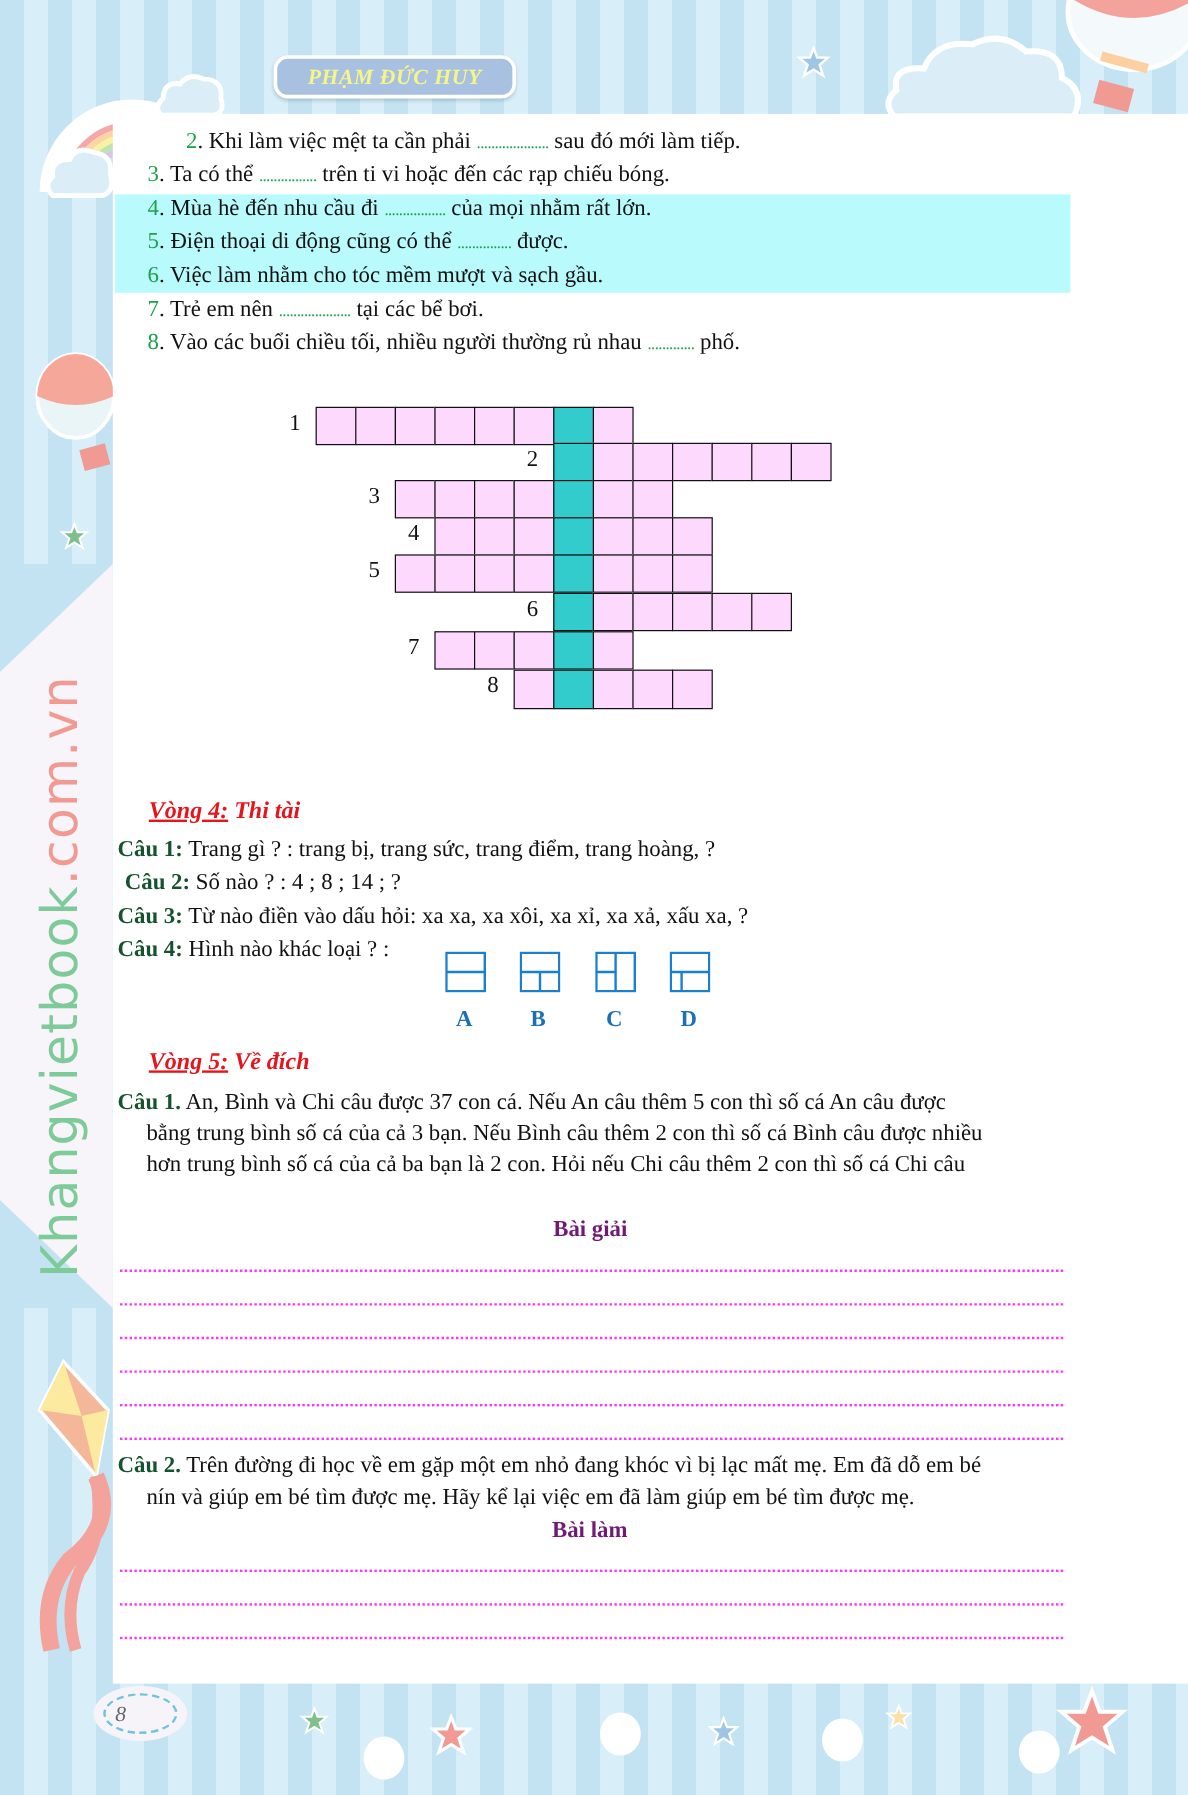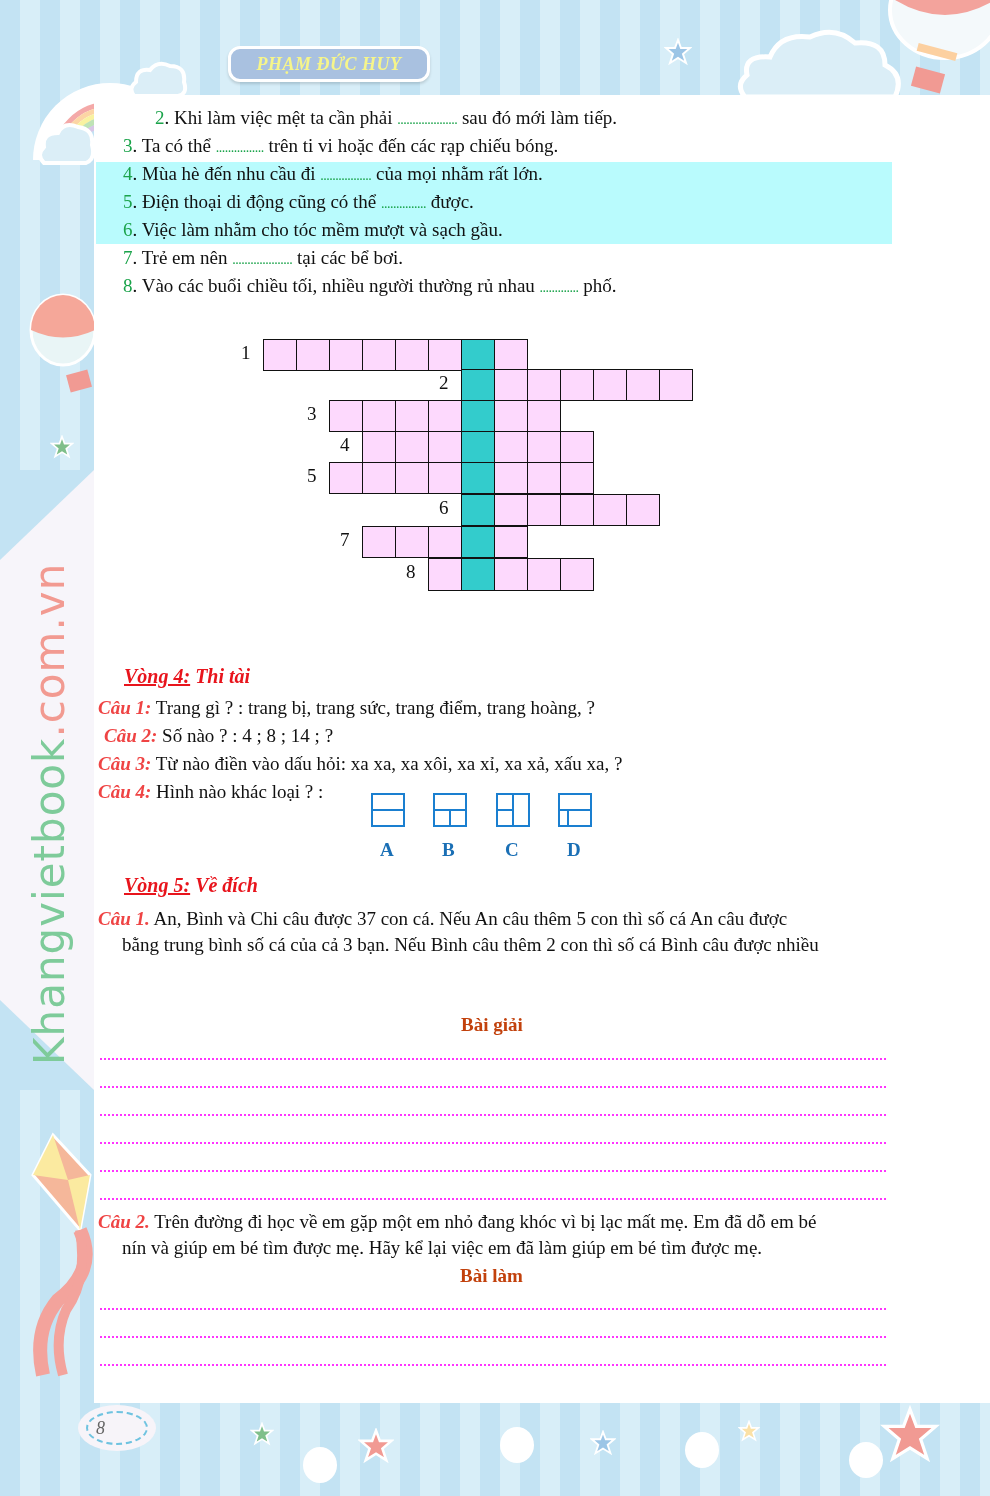--- a/index.html
+++ b/index.html
@@ -52,25 +52,25 @@
     .cw-cell {
       position: absolute; width: 32px; height: 30px; box-sizing: border-box;
       border: 1px solid #111; background: #fdd9fd;
     }
     .cw-key { background: #33cccc; }
     .cw-label { position: absolute; font-size: 19px; color: #111; }
 
     .bold { font-weight: bold; }
     .vong { position: absolute; font-family: "Liberation Serif", serif; font-style: italic; font-weight: bold; color: #e8141c; font-size: 20px; }
     .vong u { text-decoration: underline; }
-    .cau-label { color: #ef4444; font-weight: bold; font-style: italic; }
+    .cau-label { color: #14532d; font-weight: bold; }
     .shape-lbl { position: absolute; font-weight: bold; color: #1a6fb5; font-size: 19px; }
     .shape { position: absolute; width: 34px; height: 34px; }
     .para { position: absolute; font-size: 19px; color: #111; line-height: 26px; }
-    .baigiai { position: absolute; font-weight: bold; color: #c2410c; font-size: 19px; }
+    .baigiai { position: absolute; font-weight: bold; color: #701a75; font-size: 19px; }
     .dotline {
       position: absolute; left: 100px; width: 786px; height: 0;
       border-bottom: 2px dotted #ff33ff;
     }
     .page-num {
       position: absolute; left: 78px; top: 1405px; width: 78px; height: 46px;
       border-radius: 50%; background: #f7f4f9;
       display: flex; align-items: center; justify-content: center;
     }
     .page-num-inner {
@@ -274,20 +274,21 @@
       <div class="shape-lbl" style="left: 567px; top: 839px;">D</div>
     </div>
 
   <div class="vong" style="left:124px;top:874px;">
     <u>Vòng 5:</u><span> Về đích</span>
   </div>
 
   <div class="para" style="left:98px;top:906px;width:800px;">
     <div><span class="cau-label">Câu 1.</span><span> An, Bình và Chi câu được 37 con cá. Nếu An câu thêm 5 con thì số cá An câu được</span></div>
     <div style="padding-left:24px;">bằng trung bình số cá của cả 3 bạn. Nếu Bình câu thêm 2 con thì số cá Bình câu được nhiều</div>
+    <div style="padding-left:24px;">hơn trung bình số cá của cả ba bạn là 2 con. Hỏi nếu Chi câu thêm 2 con thì số cá Chi câu</div>
   </div>
   <div class="baigiai" style="left:461px;top:1014px;">Bài giải</div>
   <div class="dotline" style="top:1058px;"></div>
   <div class="dotline" style="top:1086px;"></div>
   <div class="dotline" style="top:1114px;"></div>
   <div class="dotline" style="top:1142px;"></div>
   <div class="dotline" style="top:1170px;"></div>
   <div class="dotline" style="top:1198px;"></div>
 
   <div class="para" style="left:98px;top:1209px;width:800px;">

